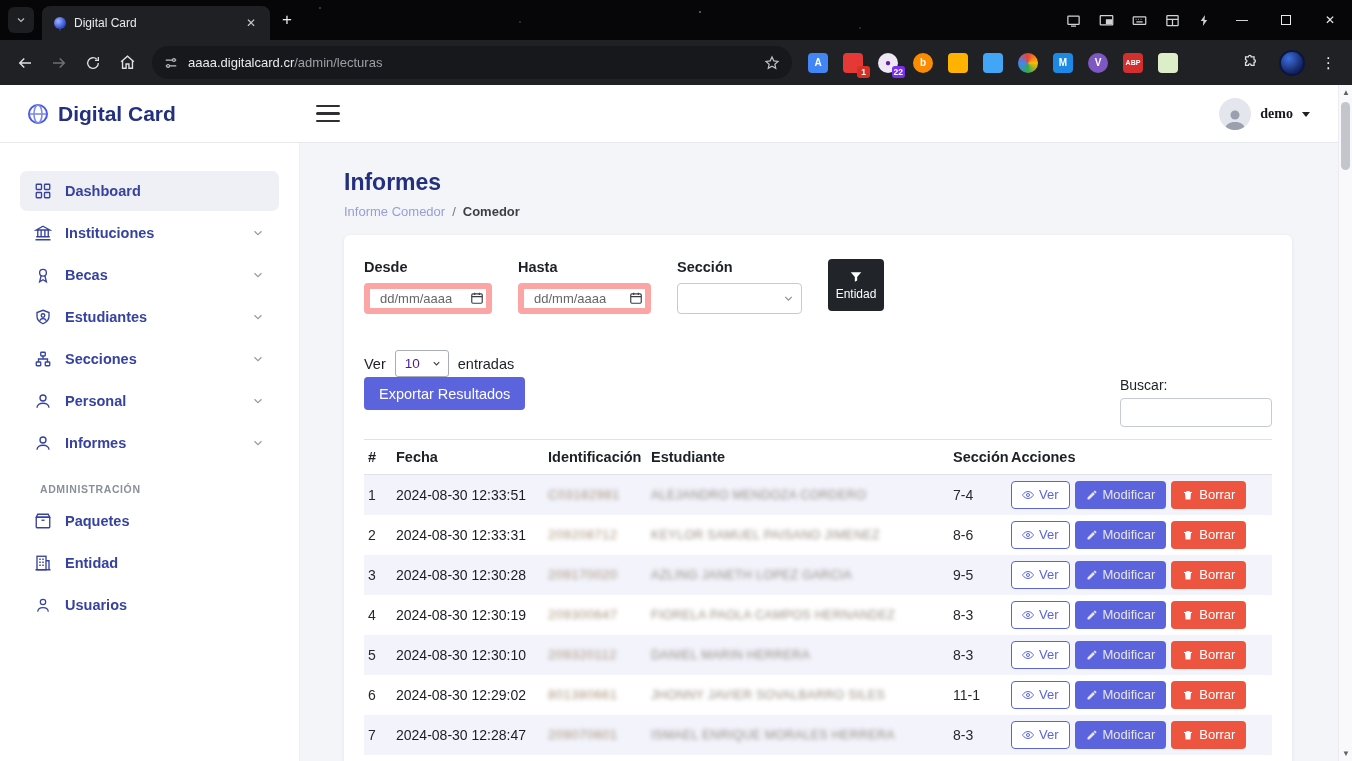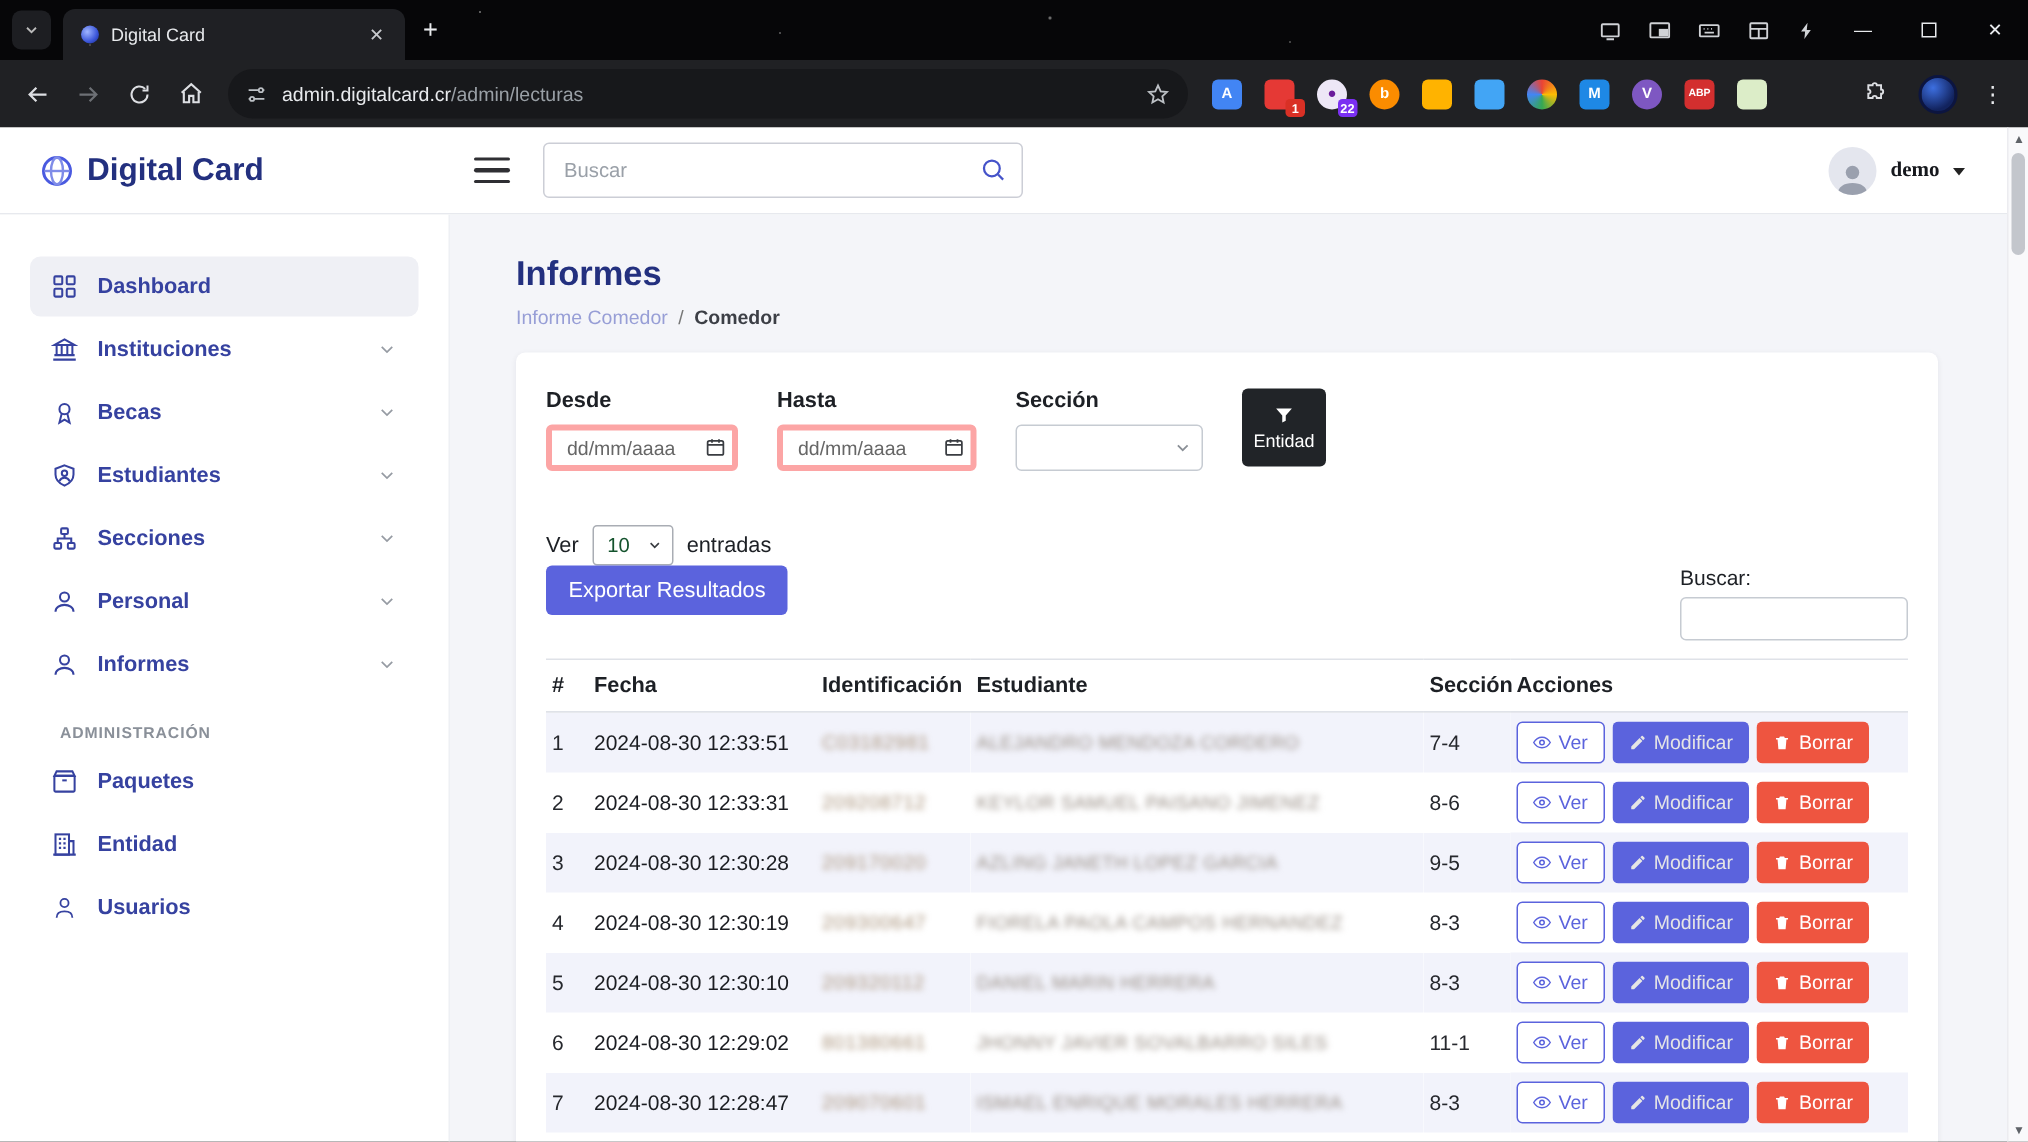--- a/index.html
+++ b/index.html
@@ -89,34 +89,34 @@
   .bc-sep { color:#777; }
   .bc-current { color:#3c3f46; font-weight:bold; }
 
   .card { background:#fff; border-radius:6px; box-shadow:0 1px 4px rgba(30,30,60,.07);
     padding:24px 20px; margin-top:16px; min-height:620px; }
 
   .filters { display:flex; gap:26px; align-items:flex-start; }
   .fgroup { display:flex; flex-direction:column; gap:8px; }
   .flabel { font-size:14.5px; font-weight:bold; color:#1d2025; }
   .date-wrap { position:relative; }
-  .date-wrap input { width:128px; height:31px; border:4px solid #fca5a5; border-radius:4px;
+  .date-wrap input { width:128px; height:31px; border:6px solid #fca5a5; border-radius:4px;
     padding:0 28px 0 10px; font-size:13px; color:#555; outline:none; font-family:inherit; }
   .date-wrap input::placeholder { color:#666; }
   .date-wrap.w2 input { width:133px; }
   .cal { position:absolute; right:8px; top:8px; pointer-events:none; }
   .sel { width:125px; height:31px; border:1px solid #c6cbd2; border-radius:4px; background:#fff;
     display:flex; align-items:center; justify-content:flex-end; padding-right:6px; }
   .filter-btn { margin-left:0; width:56px; height:52px; background:#212428; color:#fff; border:none;
     border-radius:4px; display:flex; flex-direction:column; align-items:center; justify-content:center;
     gap:3px; font-size:12px; font-family:inherit; }
 
   .entries { display:flex; align-items:center; gap:9px; margin-top:36px; font-size:14.5px; color:#1d2025; }
   .mini-sel { width:54px; height:27px; border:1px solid #a9adb4; border-radius:3px; display:flex;
-    align-items:center; justify-content:space-between; padding:0 6px 0 9px; font-size:13.5px; color:#14532d; background:#fff; }
+    align-items:center; justify-content:space-between; padding:0 6px 0 9px; font-size:13.5px; color:#4c1d95; background:#fff; }
 
   .toolbar { display:flex; align-items:flex-start; justify-content:space-between; }
   .export-btn { background:#5b63dd; color:#fff; border:none; border-radius:4px; height:33px;
     padding:0 15px; font-size:14.5px; font-family:inherit; }
   .search-block { display:flex; flex-direction:column; gap:5px; }
   .search-block label { font-size:14px; color:#1d2025; }
   .search-block input { width:152px; height:29px; border:1px solid #c6cbd2; border-radius:4px;
     padding:0 8px; font-size:13px; outline:none; font-family:inherit; }
 
   table { width:100%; border-collapse:collapse; table-layout:fixed; margin-top:12px; }
@@ -225,21 +225,21 @@
       </svg>
     </span>
   <div class="addressbar">
     <span class="tune-ico">
       <svg width="14" height="14" viewBox="0 0 24 24" fill="none" stroke="currentColor" stroke-width="2">
           <path d="M3 7h12M19 7h2M3 17h2M9 17h12"></path>
           <circle cx="17" cy="7" r="2.4"></circle>
           <circle cx="7" cy="17" r="2.4"></circle>
         </svg>
       </span>
-    <span class="url"><span>admin.digitalcard.cr</span><span class="dim">/admin/lecturas</span></span>
+    <span class="url"><span>aaaa.digitalcard.cr</span><span class="dim">/admin/lecturas</span></span>
     <span class="star-ico">
       <svg width="16" height="16" viewBox="0 0 24 24" fill="none" stroke="currentColor" stroke-width="1.8">
           <path d="M12 3l2.7 5.8 6.3.7-4.7 4.3 1.3 6.2L12 16.8 6.4 20l1.3-6.2L3 9.5l6.3-.7z"></path>
         </svg>
       </span>
   </div>
   <div class="ext-row">
     <span class="ext" style="background:#4285f4">A</span>
     <span class="ext" style="background:#e53935">
       <span class="badge" style="background:#d93025">1</span>
@@ -275,29 +275,20 @@
         <ellipse cx="12" cy="12" rx="4" ry="9" fill="none" stroke="#7f8ce8" stroke-width="1.6"></ellipse>
         <path d="M3.5 12h17" stroke="#7f8ce8" stroke-width="1.6"></path>
       </svg>
       <span class="brand-text">Digital Card</span>
     </div>
     <div class="hamburger">
         <div></div>
         <div></div>
         <div></div>
       </div>
-    <div class="hd-search">
-      <input type="text" placeholder="Buscar" style="">
-      <span class="mag">
-        <svg width="18" height="18" viewBox="0 0 24 24" fill="none" stroke="#4553c9" stroke-width="2">
-            <circle cx="11" cy="11" r="7"></circle>
-            <path d="M16.5 16.5L21 21"></path>
-          </svg>
-        </span>
-    </div>
     <div class="userchip">
       <span class="avatar">
         <svg width="24" height="24" viewBox="0 0 24 24" fill="#9aa0ae">
             <circle cx="12" cy="9" r="4.5"></circle>
             <path d="M2 24c0-5.5 4.5-8 10-8s10 2.5 10 8z"></path>
           </svg>
         </span>
       <span class="user-name">demo</span>
       <span class="caret"></span>
     </div>

